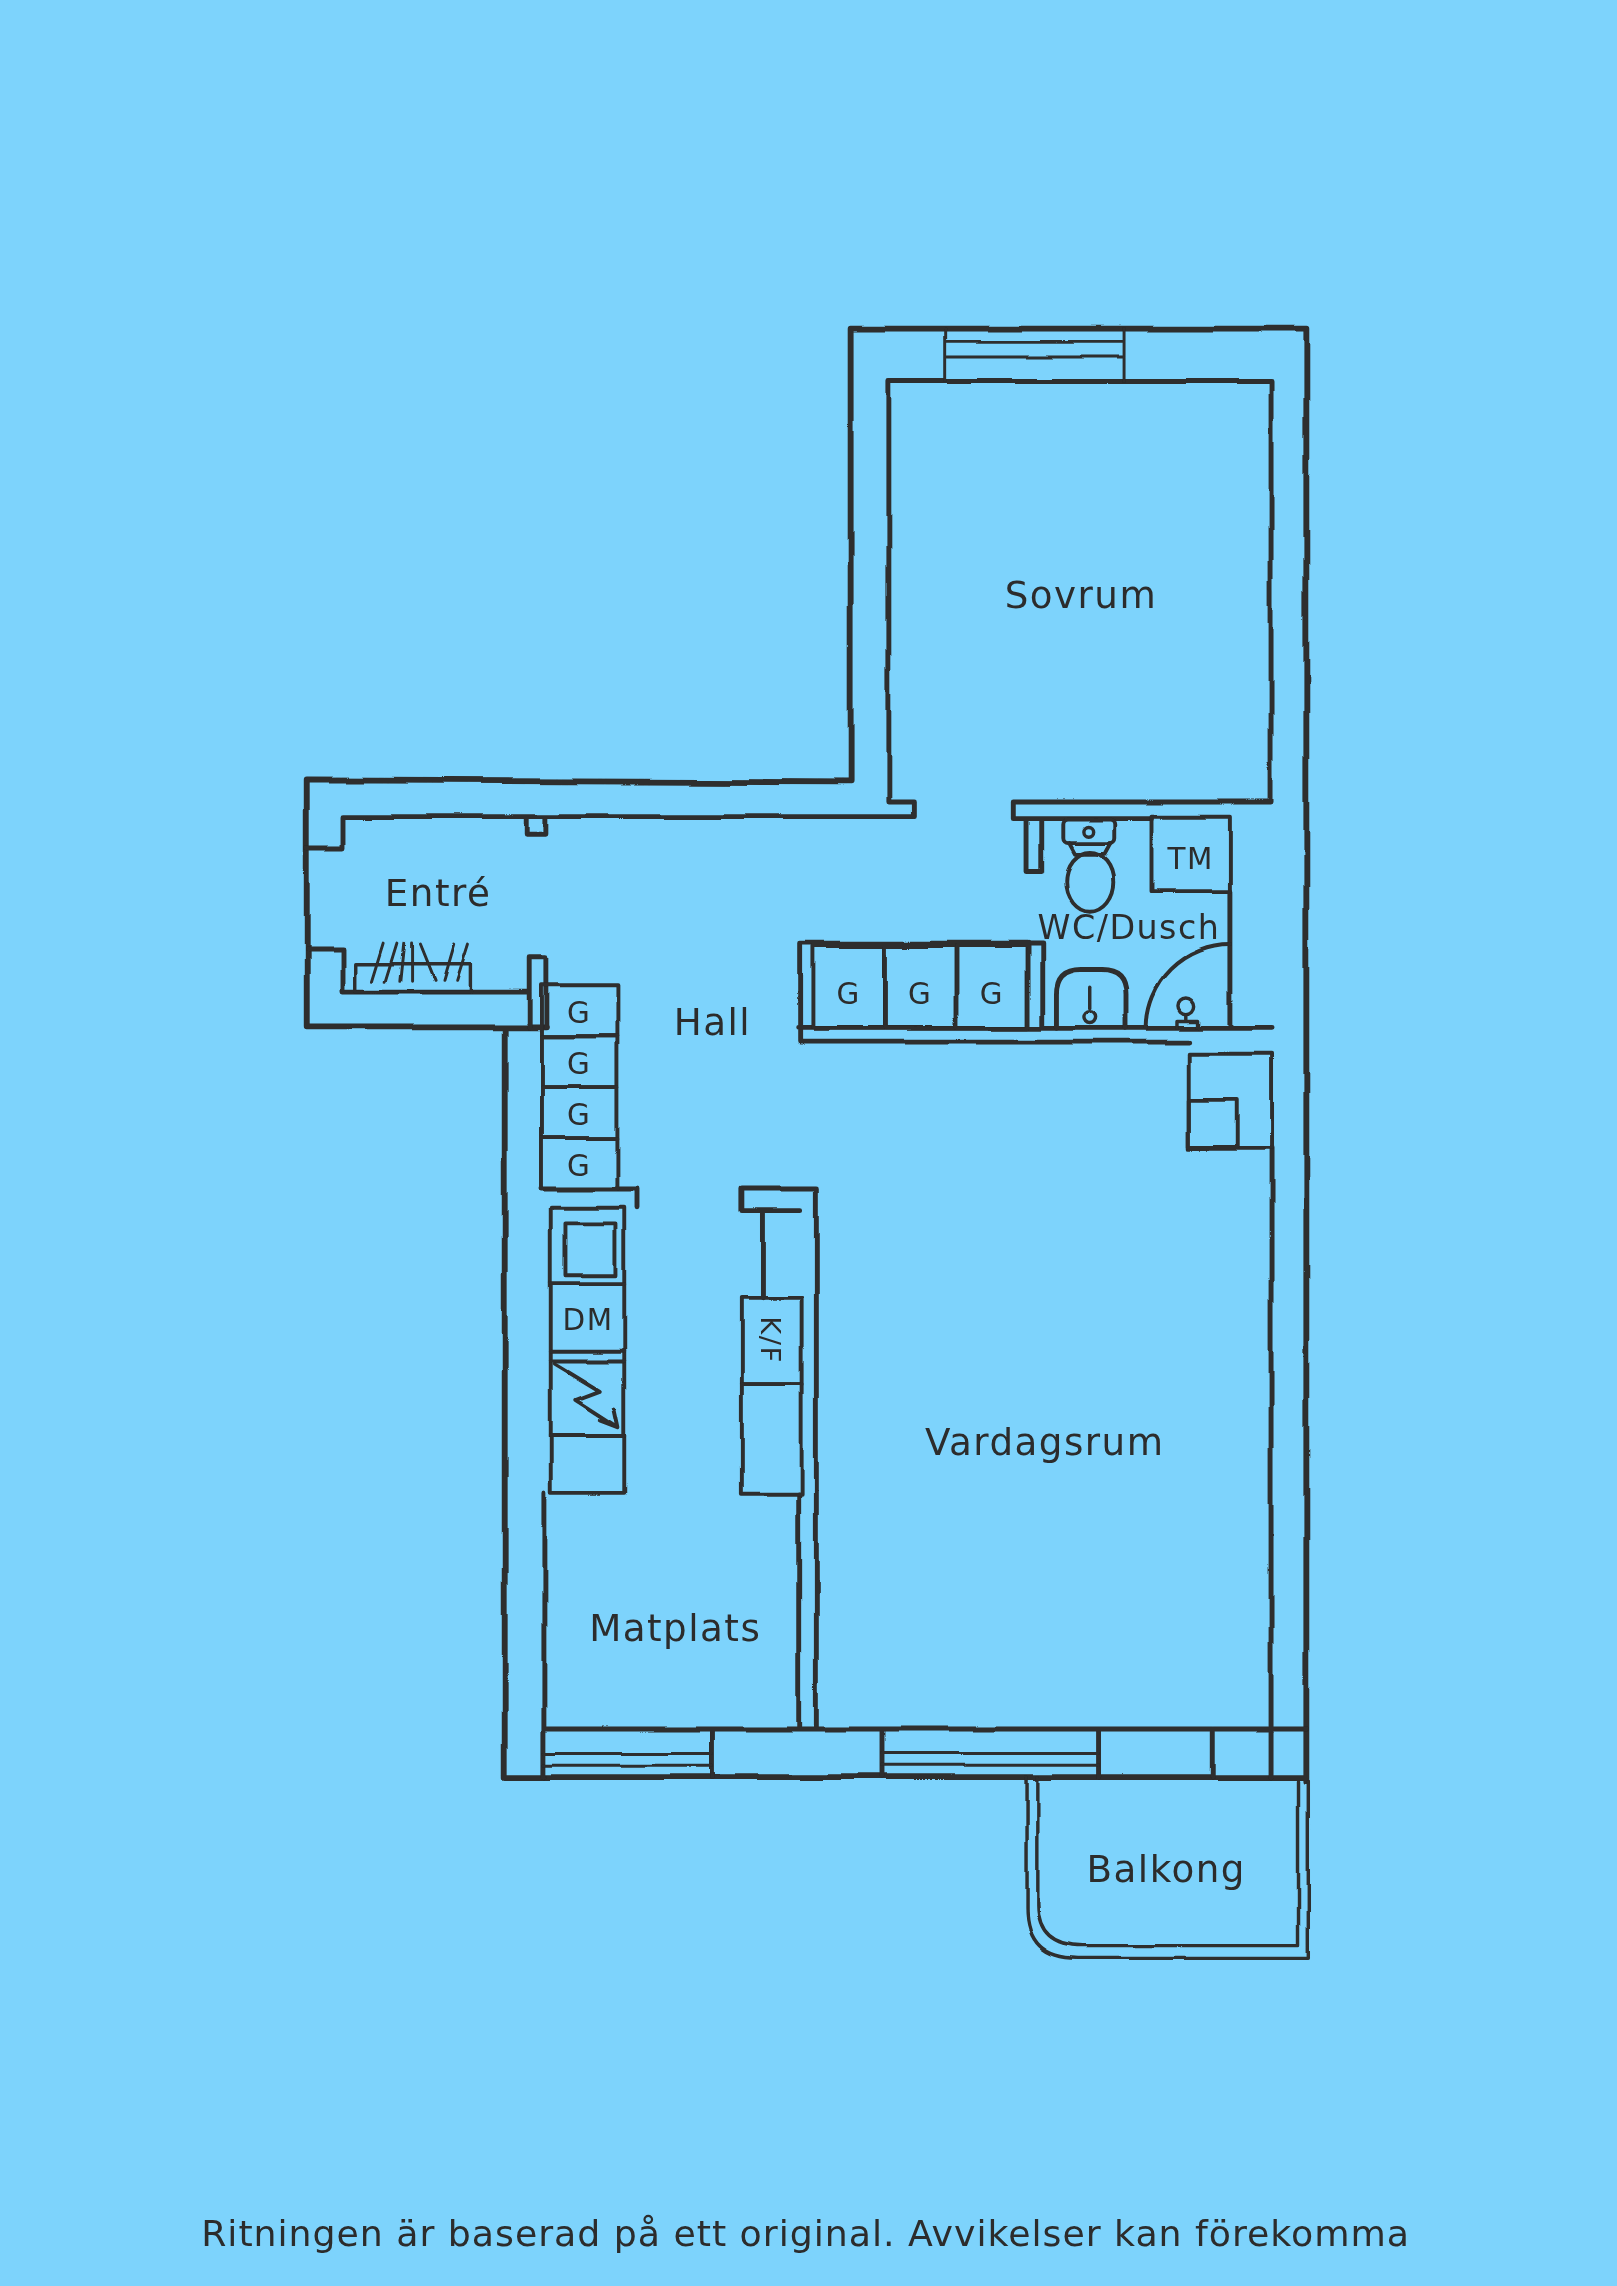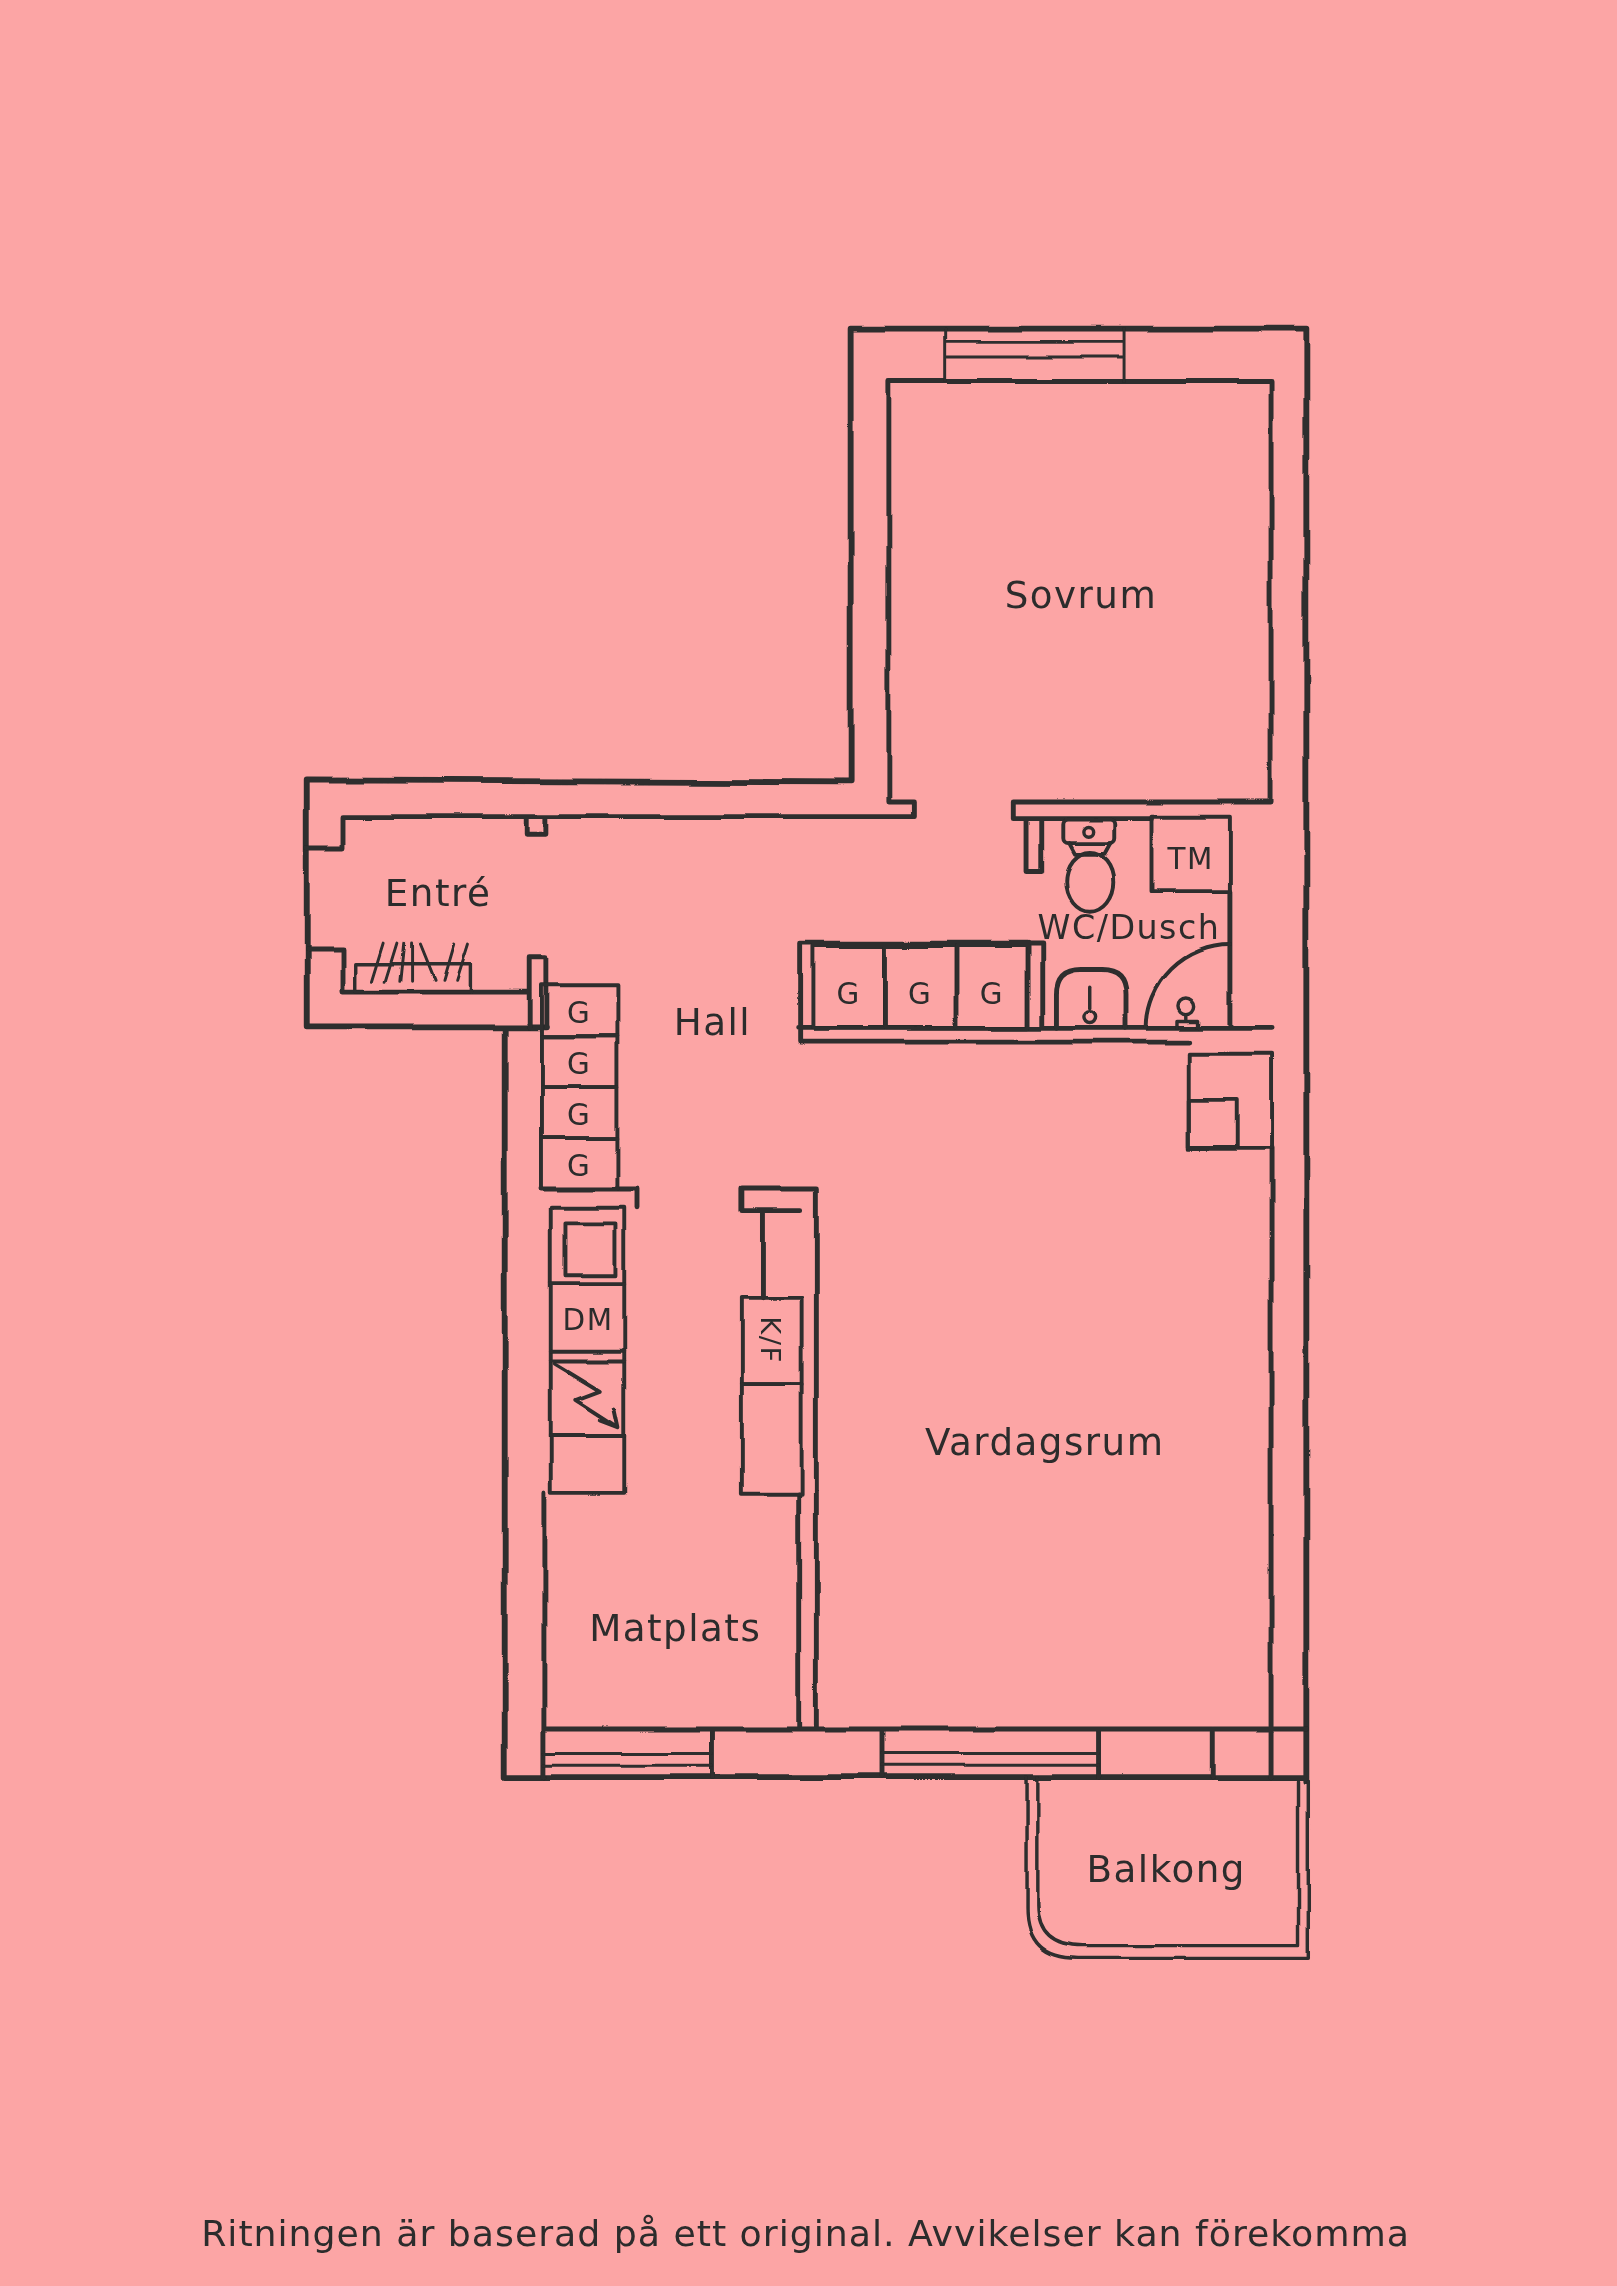--- a/index.html
+++ b/index.html
@@ -1,19 +1,19 @@
 <!DOCTYPE html>
 <html><head>
 <meta charset="utf-8">
 <style>
   html,body{margin:0;padding:0;background:#ffffff;}
   .page{
     position:relative;
     width:1617px;height:2287px;
-    background:#fca5a5;
+    background:#7dd3fc;
     font-family:"DejaVu Sans","Liberation Sans",sans-serif;
     overflow:hidden;
   }
   svg{position:absolute;left:0;top:0;display:block;}
   .ink{stroke:#2d2d2d;fill:none;stroke-linecap:round;stroke-linejoin:round;}
   text{fill:#2c2c2c;letter-spacing:1.5px;}
   .room-label{font-size:38px;}
   .small-label{font-size:30px;}
   .tiny-label{font-size:28px;}
   .footer-label{font-size:37px;letter-spacing:1px;}

